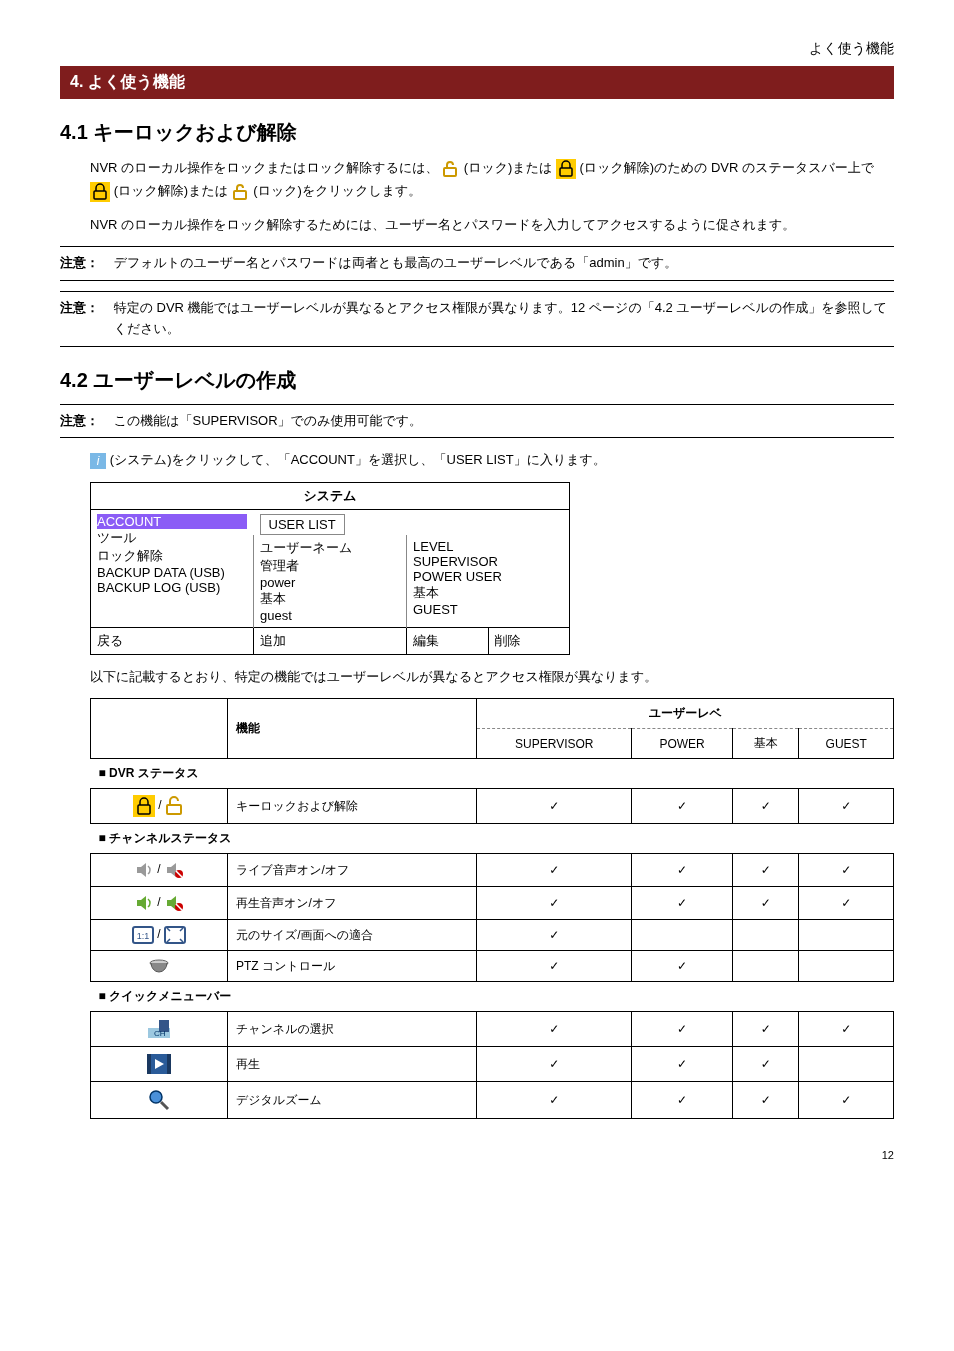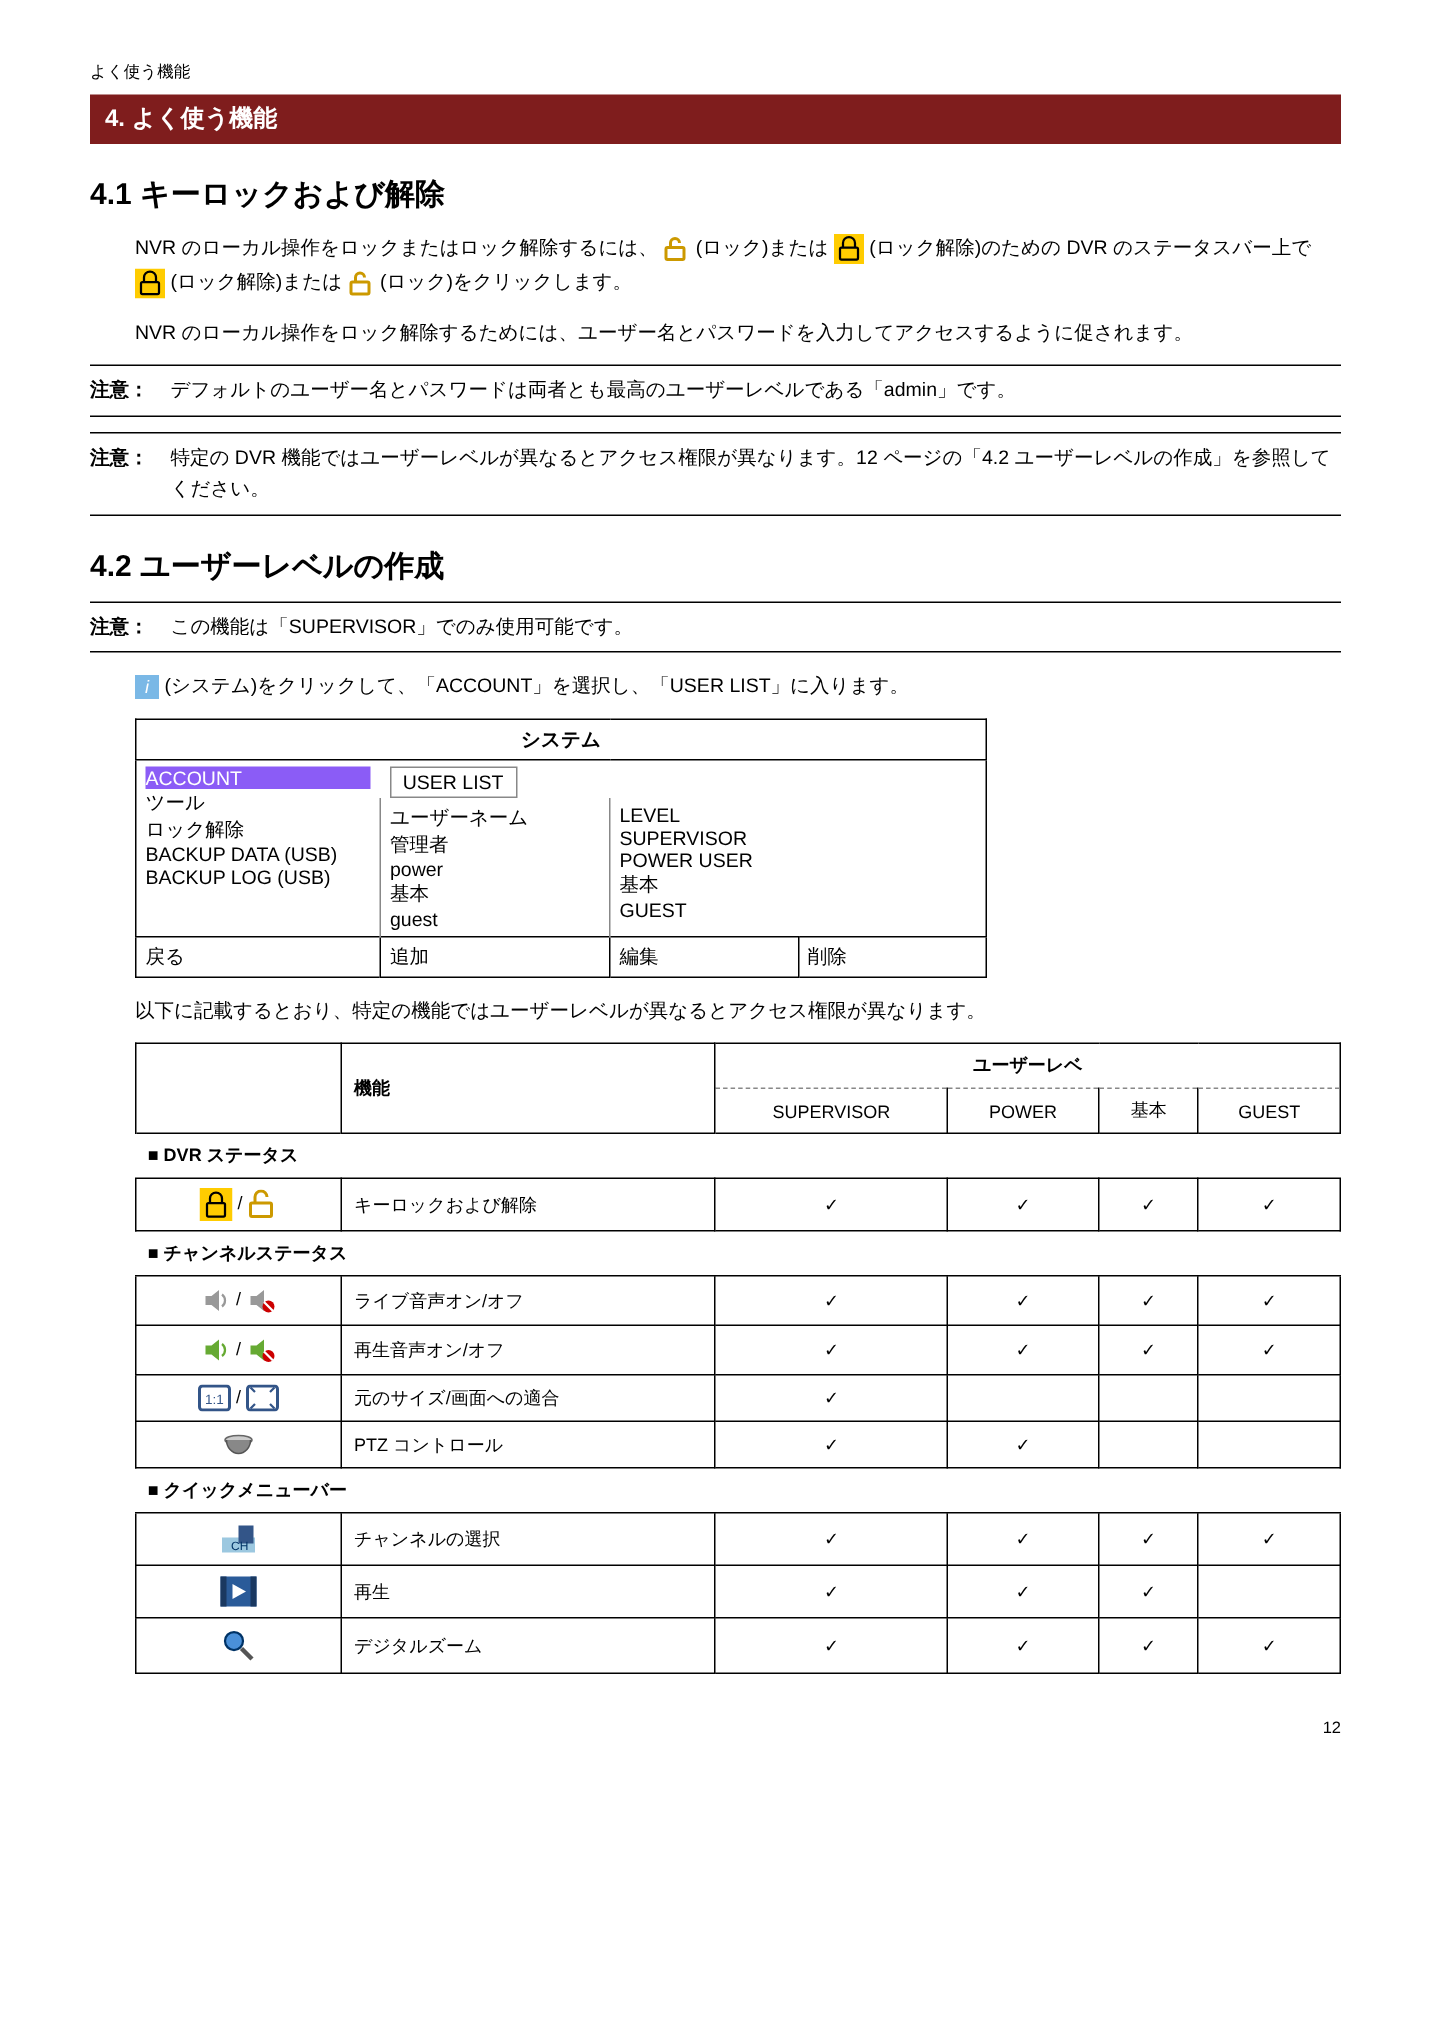--- a/index.html
+++ b/index.html
@@ -4,22 +4,22 @@
 <style>
   body {
     font-family: "MS PGothic", "Hiragino Kaku Gothic Pro", sans-serif;
     margin: 0;
     padding: 40px 60px;
     font-size: 13px;
     color: #000;
     background: #fff;
   }
   .header-right {
-    text-align: left;
-    font-size: 11px;
+    text-align: right;
+    font-size: 14px;
     margin-bottom: 8px;
   }
   .black-bar {
     background: #7f1d1d;
     color: #fff;
     font-weight: bold;
     padding: 6px 10px;
     font-size: 16px;
     margin-bottom: 20px;
   }
@@ -47,21 +47,21 @@
   }
   .note-text {
     display: inline-block;
     width: calc(100% - 60px);
     vertical-align: top;
   }
   .system-table {
     border: 1px solid #000;
     margin-left: 30px;
     border-collapse: collapse;
-    width: 568px;
+    width: 480px;
   }
   .system-table td {
     padding: 4px 6px;
     vertical-align: top;
   }
   .system-title-row td {
     text-align: center;
     font-weight: bold;
     border-bottom: 1px solid #000;
   }

